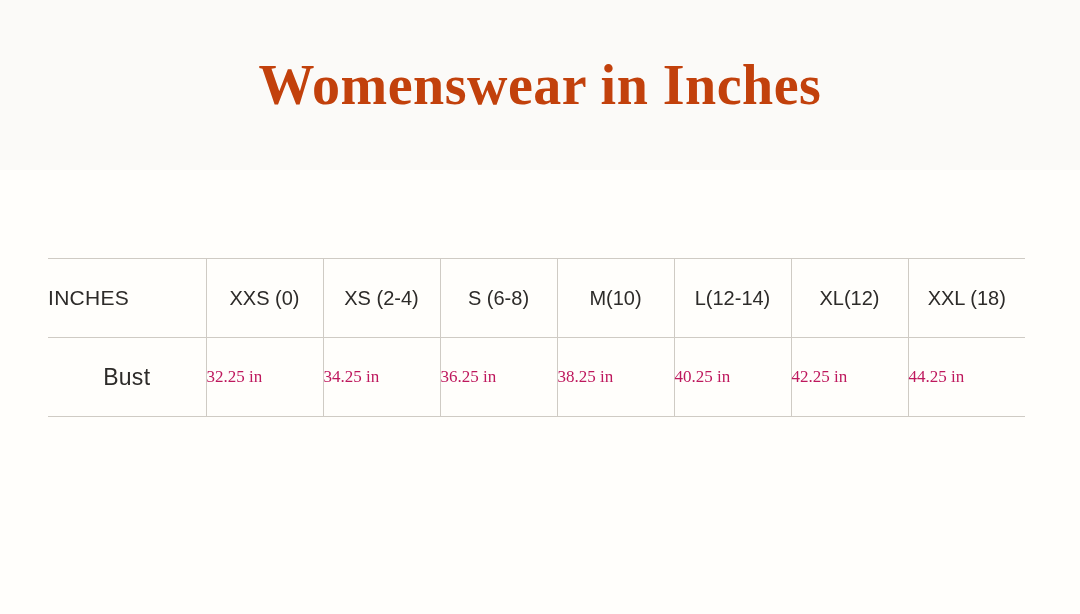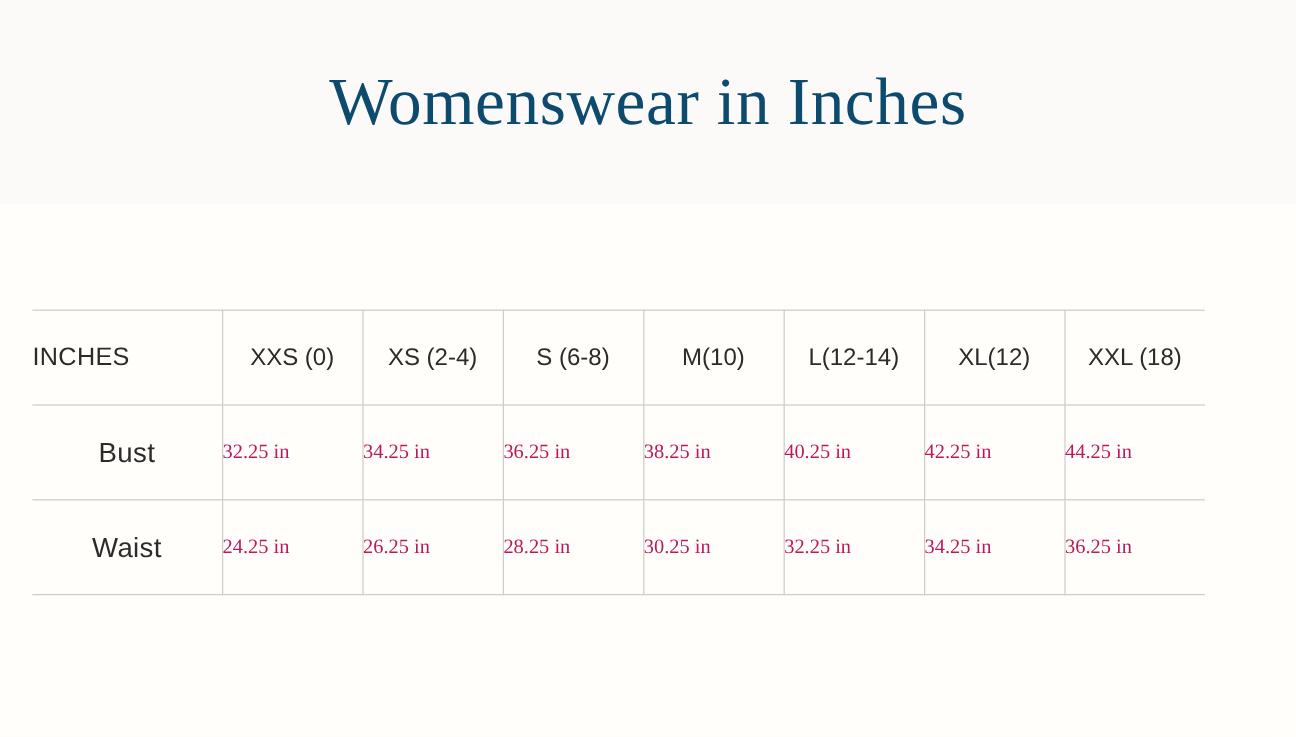--- a/index.html
+++ b/index.html
@@ -23,33 +23,33 @@
   .title-band {
     width: 100%;
     height: 170px;
     background: #fbfaf8;
     display: flex;
     align-items: center;
     justify-content: center;
   }
   .page-title {
     font-family: "Liberation Serif", serif;
-    font-weight: 400;
+    font-weight: 700;
     font-size: 56px;
     letter-spacing: 0.5px;
-    color: #0c4a6e;
+    color: #c2410c;
     line-height: 1;
     white-space: nowrap;
   }
   .body-area {
     width: 100%;
     height: 444px;
     background: #fffefb;
     box-sizing: border-box;
-    padding: 88px 52px 0 27px;
+    padding: 88px 52px 0 48px;
   }
   table.size-table {
     border-collapse: collapse;
     width: 976px;
     table-layout: fixed;
   }
   table.size-table th,
   table.size-table td {
     border-right: 1px solid #cfcbc4;
     border-bottom: 1px solid #cfcbc4;
@@ -139,27 +139,17 @@
         <tr>
           <td class="row-label">Bust</td>
           <td class="cell">32.25 in</td>
           <td class="cell">34.25 in</td>
           <td class="cell">36.25 in</td>
           <td class="cell">38.25 in</td>
           <td class="cell">40.25 in</td>
           <td class="cell">42.25 in</td>
           <td class="cell">44.25 in</td>
         </tr>
-        <tr>
-          <td class="row-label">Waist</td>
-          <td class="cell">24.25 in</td>
-          <td class="cell">26.25 in</td>
-          <td class="cell">28.25 in</td>
-          <td class="cell">30.25 in</td>
-          <td class="cell">32.25 in</td>
-          <td class="cell">34.25 in</td>
-          <td class="cell">36.25 in</td>
-        </tr>
       </tbody>
     </table>
   </div>
 
 </div>
 
 </body></html>

